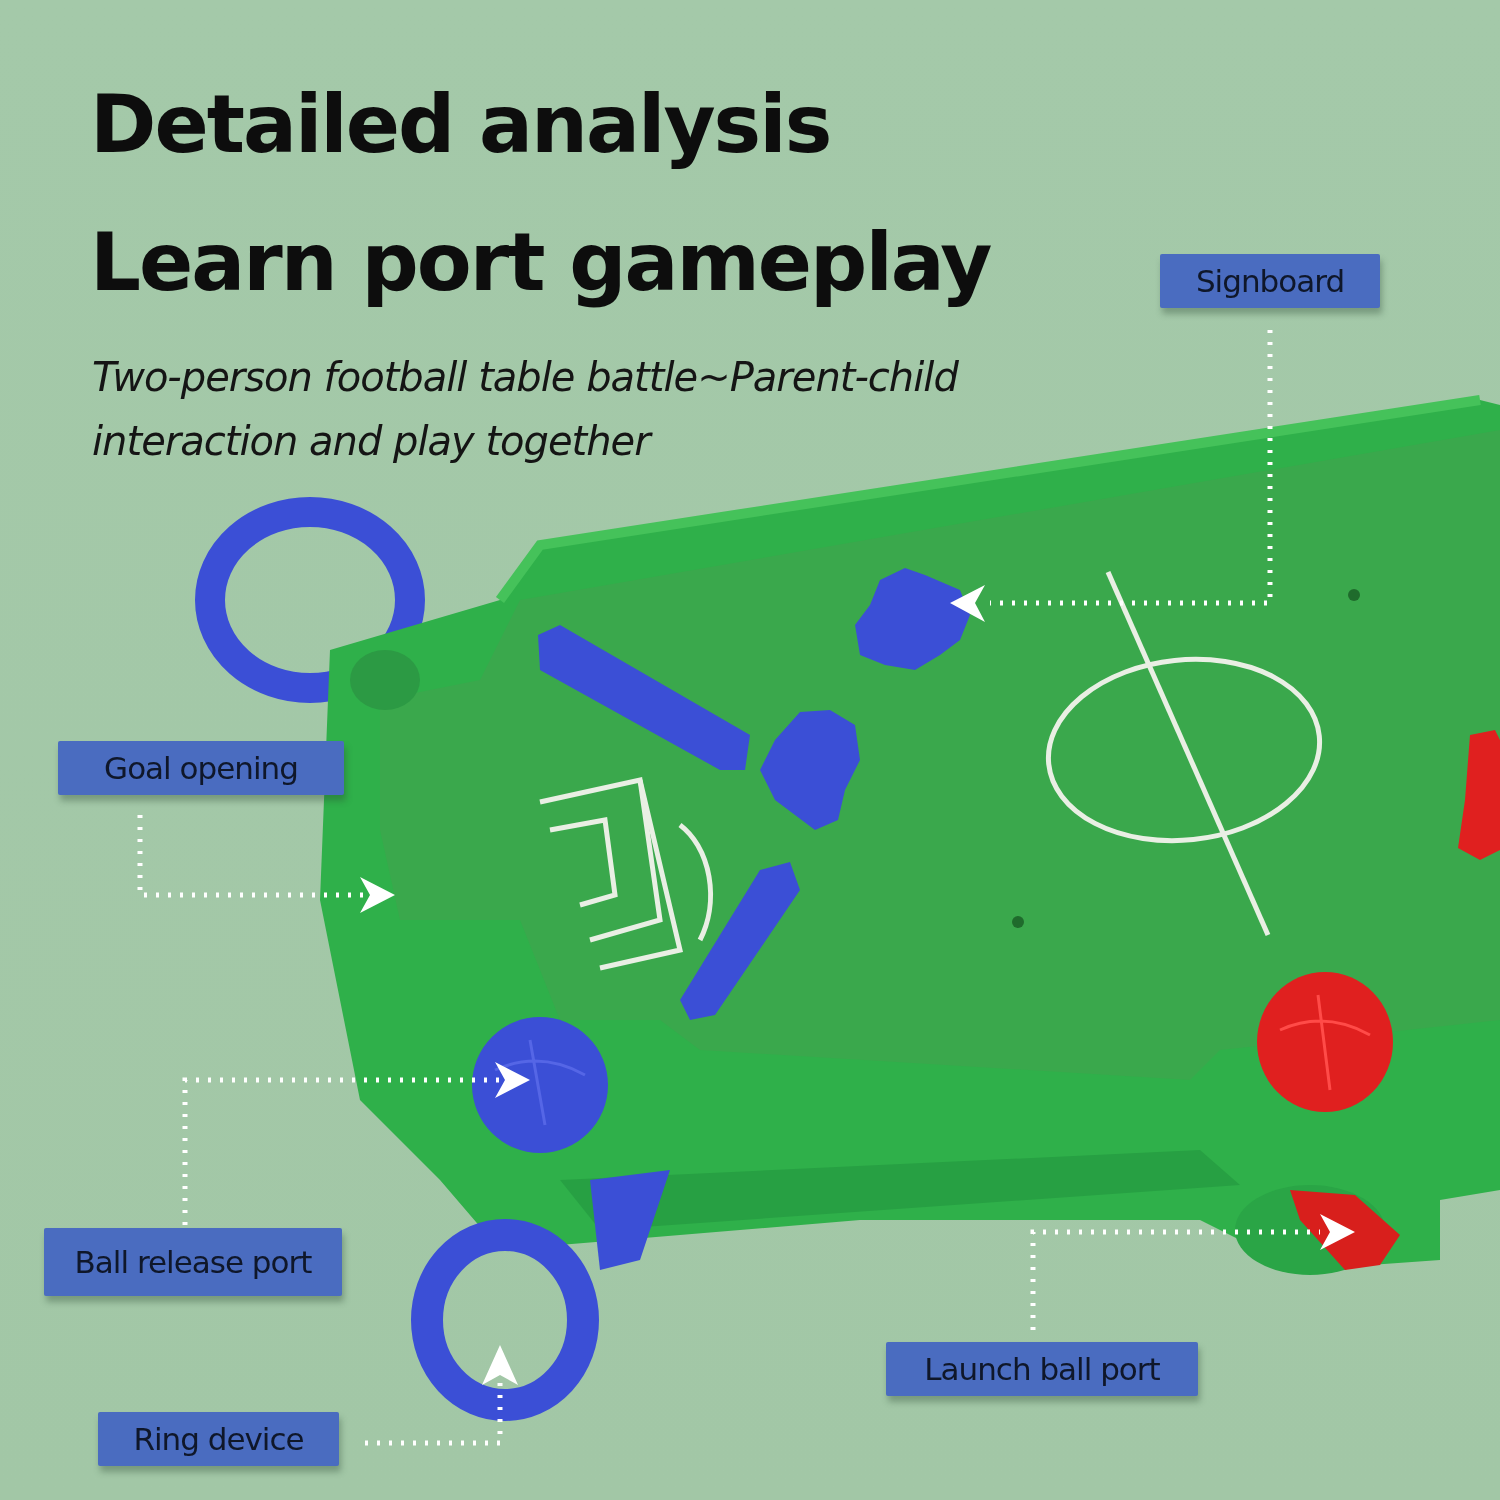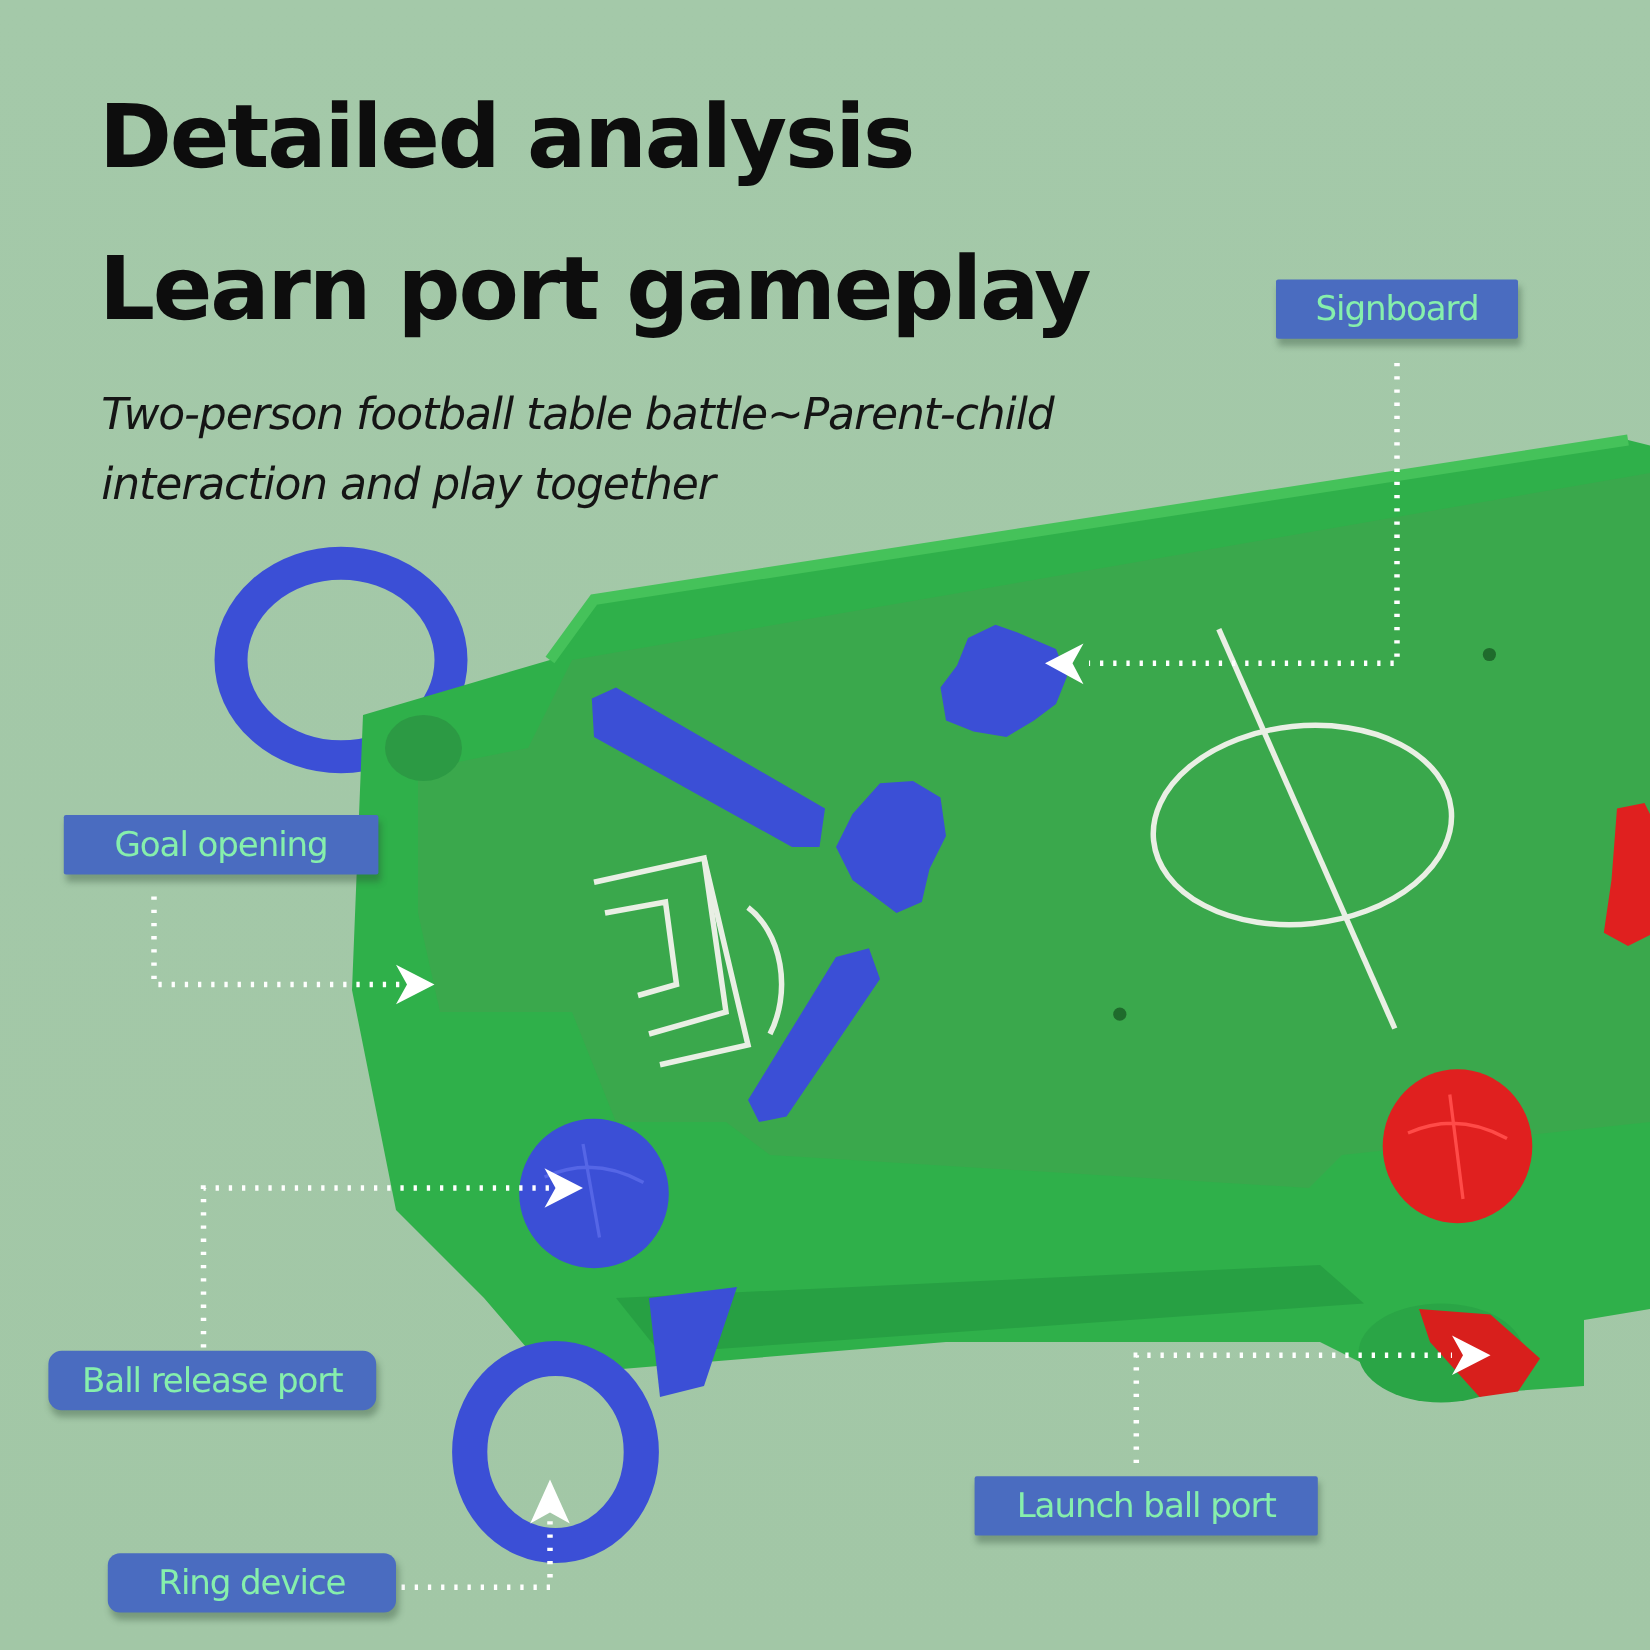--- a/index.html
+++ b/index.html
@@ -3,21 +3,21 @@
 <meta charset="utf-8">
 <style>
   html, body { margin: 0; padding: 0; }
   body { width: 1500px; height: 1500px; overflow: hidden; background: #a3c8a8; position: relative; font-family: "Liberation Sans", sans-serif; }
   .stage { position: absolute; left: 0; top: 0; width: 1500px; height: 1500px; background: linear-gradient(180deg, #a4c9a9 0%, #a2c7a6 100%); }
   .h1 { position: absolute; left: 90px; font-family: "DejaVu Sans", sans-serif; font-weight: bold; font-size: 80px; color: #0d0d0d; letter-spacing: -2px; white-space: nowrap; }
   .h1.l1 { top: 78px; }
   .h1.l2 { top: 216px; }
   .sub { position: absolute; left: 92px; top: 345px; width: 920px; font-family: "DejaVu Sans", sans-serif; font-size: 40px; line-height: 64px; color: #151515; letter-spacing: -1px; font-style: italic; }
   svg.art { position: absolute; left: 0; top: 0; }
-  .label { position: absolute; background: #4a6cc0; color: #86efac; font-family: "DejaVu Sans", sans-serif; font-size: 31px; letter-spacing: -1px; display: flex; align-items: center; justify-content: center; box-shadow: 2px 6px 6px rgba(40,70,50,0.35); border-radius: 2px; white-space: nowrap; }
+  .label { position: absolute; background: #4a6cc0; color: #0f172a; font-family: "DejaVu Sans", sans-serif; font-size: 31px; letter-spacing: -1px; display: flex; align-items: center; justify-content: center; box-shadow: 2px 6px 6px rgba(40,70,50,0.35); border-radius: 2px; white-space: nowrap; }
 </style>
 </head>
 <body>
 
 <div class="stage">
 
   <div class="h1 l1">Detailed analysis</div>
   <div class="h1 l2">Learn port gameplay</div>
   <div class="sub">Two-person football table battle~Parent-child interaction and play together</div>
 
@@ -87,17 +87,17 @@
       <path d="M950 603 L985 585 L975 603 L985 622 Z"></path>
       <path d="M395 895 L360 877 L370 895 L360 913 Z"></path>
       <path d="M530 1080 L495 1062 L505 1080 L495 1098 Z"></path>
       <path d="M1355 1232 L1320 1214 L1330 1232 L1320 1250 Z"></path>
       <path d="M500 1345 L482 1385 L500 1375 L518 1385 Z"></path>
     </g>
   </svg>
 
   <div class="label" style="left:1160px; top:254px; width:220px; height:54px;">Signboard</div>
   <div class="label" style="left:58px; top:741px; width:286px; height:54px;">Goal opening</div>
-  <div class="label" style="left:44px; top:1228px; width:298px; height:54px;border-radius:12px;">Ball release port</div>
+  <div class="label" style="left:44px; top:1228px; width:298px; height:68px;">Ball release port</div>
   <div class="label" style="left:886px; top:1342px; width:312px; height:54px;">Launch ball port</div>
-  <div class="label" style="left:98px; top:1412px; width:262px; height:54px;border-radius:11px;">Ring device</div>
+  <div class="label" style="left:98px; top:1412px; width:241px; height:54px;">Ring device</div>
 
 </div>
 
 </body></html>

